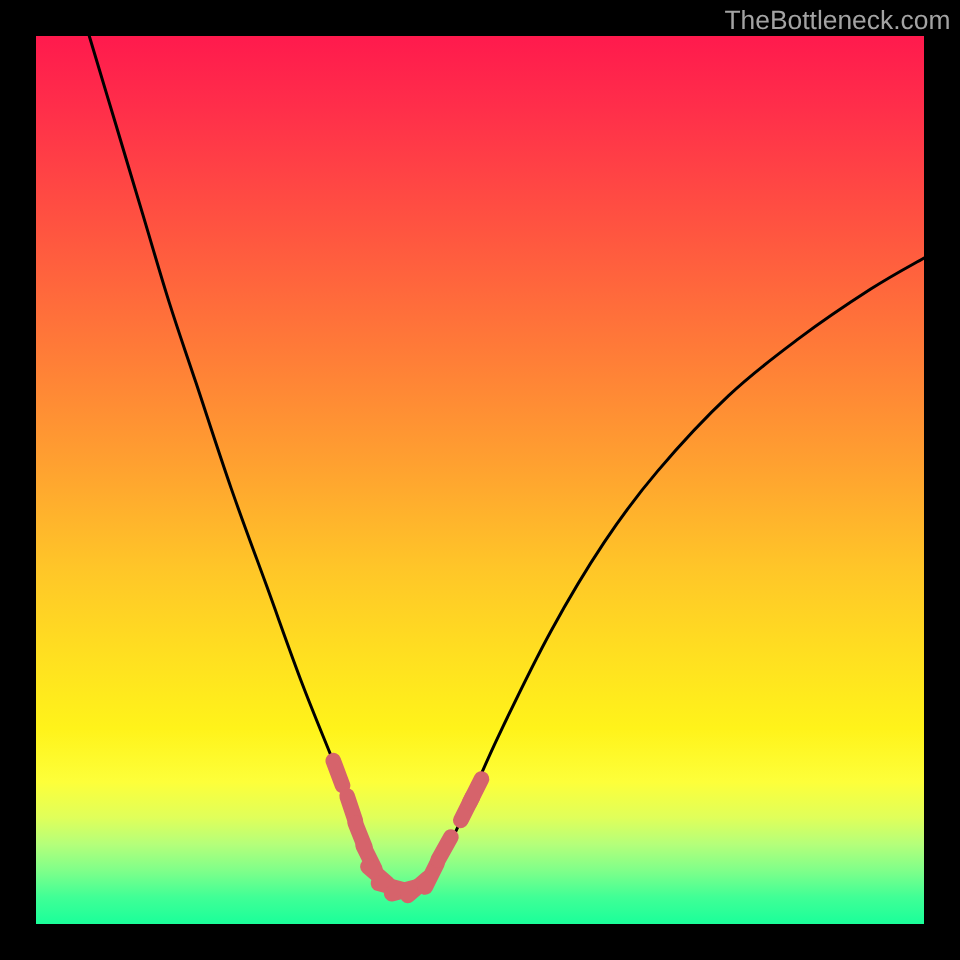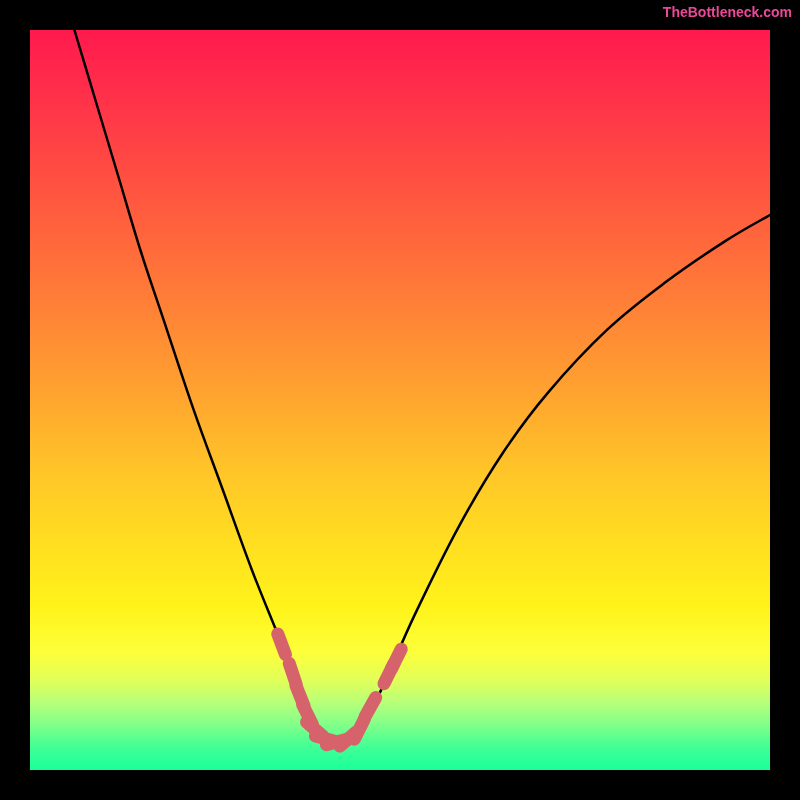--- a/index.html
+++ b/index.html
@@ -56,23 +56,23 @@
     left: 0;
     top: 0;
     width: 740px;
     height: 740px;
     pointer-events: none;
   }
   .watermark {
     position: absolute;
     top: 4px;
     right: 8px;
-    color: #ec4899;
-    font-size: 14px;
-    font-weight: 700;
+    color: #a3a3a3;
+    font-size: 22px;
+    font-weight: 400;
     letter-spacing: 0px;
   }
 </style>
 </head>
 <body>
 
 <div class="frame">
   <div class="plot-area">
     <div class="gradient-bg"></div>
     <svg class="curve-svg" viewBox="0 0 740 740" preserveAspectRatio="none">

